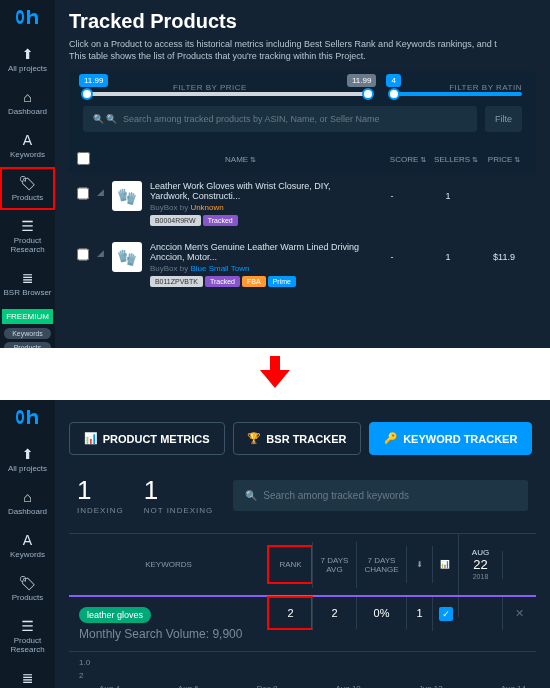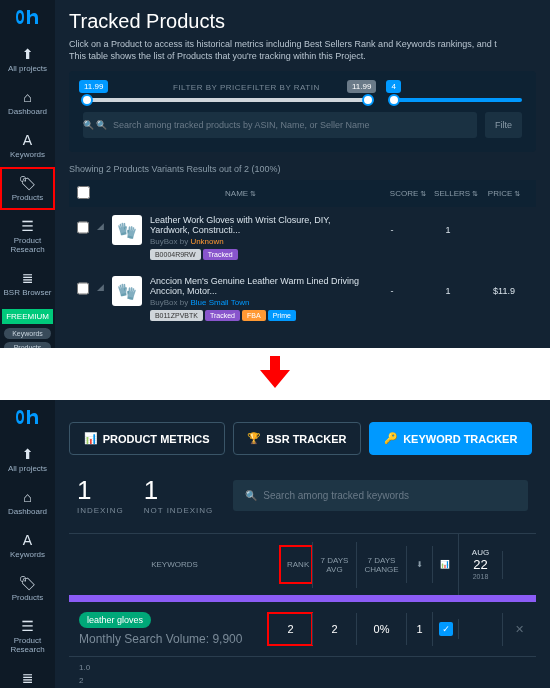--- a/index.html
+++ b/index.html
@@ -7,31 +7,31 @@
 .panel{background:#132333;color:#8a9ba8;position:relative}
 .sidebar{width:55px;background:#0e1a26;float:left;text-align:center}
 .sidebar-item{padding:8px 2px;font-size:8px;color:#9bb0c4;cursor:pointer}
 .sidebar-item.highlighted{outline:2px solid #ff0000;outline-offset:-2px}
 .sidebar-icon{font-size:14px;display:block;margin-bottom:2px;color:#dce6ef}
 .logo{padding:8px 0}
 .logo-svg{fill:#0099ff}
 .freemium{background:#00c97b;color:#fff;font-size:8px;padding:3px 4px;margin:4px 2px}
 .pill{background:#394b5a;color:#c8d4de;font-size:7px;padding:2px 5px;border-radius:8px;margin:3px 4px;display:block}
 .main{margin-left:55px;padding:10px 14px 14px}
-h1{color:#fff;font-size:20px;font-weight:400;margin-bottom:6px}
+h1{color:#fff;font-size:20px;font-weight:700;margin-bottom:6px}
 .subtitle{font-size:9px;color:#b8c5d0;margin-bottom:2px;white-space:nowrap;overflow:hidden}
 .filter-box{background:#0e2233;border-radius:4px;padding:12px 14px 14px;margin-top:10px}
-.filter-labels{display:flex;justify-content:flex-start;font-size:8px;color:#7a8a98;letter-spacing:.5px;margin-bottom:6px}
+.filter-labels{display:flex;justify-content:space-between;font-size:8px;color:#7a8a98;letter-spacing:.5px;margin-bottom:0}
 .slider-row{display:flex;gap:18px;align-items:center;margin-bottom:10px}
 .slider-track{flex:1;height:4px;background:#d0d6db;border-radius:2px;position:relative}
 .slider-track.blue{background:#0099ff}
 .slider-handle{position:absolute;top:-4px;width:12px;height:12px;background:#fff;border-radius:50%;border:2px solid #0099ff}
 .price-badge{background:#0099ff;color:#fff;font-size:8px;padding:2px 5px;border-radius:3px;position:absolute;top:-18px}
 .search-row{display:flex;gap:8px}
-.search-input{flex:1;background:#1a3142;border:none;border-radius:3px;padding:8px 0;color:#6a7a88;font-size:9px}
+.search-input{flex:1;background:#1a3142;border:none;border-radius:3px;padding:8px 10px;color:#6a7a88;font-size:9px}
 .search-input::before{content:"🔍 "}
 .filter-btn{background:#1a3142;color:#8a9ba8;border:none;border-radius:3px;padding:8px 10px;font-size:9px}
 .results-text{font-size:9px;margin:12px 0 6px}
 .table-header{background:#0e2233;display:flex;align-items:center;padding:6px 8px;font-size:8px;color:#8a9ba8}
 .th-check{width:20px}
 .th-name{flex:1;text-align:center}
 .th-score,.th-sellers,.th-price{width:48px;text-align:center}
 .product-row{display:flex;align-items:flex-start;padding:8px;gap:8px}
 .prod-check{width:12px;margin-top:6px}
 .prod-caret{color:#5a6a78;font-size:9px;margin-top:6px}
@@ -56,30 +56,30 @@
 .tab-icon{font-size:11px}
 .stats-row{display:flex;align-items:center;gap:20px;padding:4px 8px 18px}
 .stat{text-align:left}
 .stat-num{color:#fff;font-size:26px;font-weight:300}
 .stat-label{font-size:8px;color:#7a8a98;letter-spacing:1px}
 .kw-search{flex:1;background:#1e3545;border-radius:3px;padding:10px 12px;color:#6a7a88;font-size:10px}
 .kw-table{border-top:1px solid #2a3d4e}
 .kw-head{display:flex;align-items:center;font-size:8px;color:#8a9ba8}
 .kw-th{padding:14px 6px;text-align:center;border-left:1px solid #2a3d4e}
 .kw-th-kw{flex:1;text-align:center;border-left:none}
-.kw-th-rank{width:32px;outline:2px solid #ff0000;outline-offset:-1px}
+.kw-th-rank{width:44px;outline:2px solid #ff0000;outline-offset:-1px}
 .kw-th-avg{width:44px}
 .kw-th-chg{width:50px}
 .kw-th-sort{width:26px}
 .kw-th-chart{width:26px}
 .kw-th-date{width:44px;color:#d8e2ea}
 .kw-th-date .year{font-size:7px;color:#7a8a98}
 .kw-th-date .day{font-size:13px;color:#fff}
 .kw-th-x{width:34px}
-.kw-row{display:flex;align-items:center;border-top:7px solid #8b5cf6}
+.kw-row{display:flex;align-items:flex-start;border-top:2px solid #8b5cf6}
 .kw-td{padding:10px 6px;text-align:center;font-size:11px;color:#fff;border-left:1px solid #2a3d4e}
 .kw-td-kw{flex:1;text-align:left;border-left:none;padding-left:10px}
 .kw-pill{background:#00a878;color:#fff;font-size:9px;padding:3px 8px;border-radius:10px;display:inline-block}
 .kw-vol{font-size:12px;color:#7a8a98;margin-top:4px}
 .kw-td-rank{width:44px;outline:2px solid #ff0000;outline-offset:-1px}
 .kw-td-check{width:26px}
 .chk-box{width:14px;height:14px;background:#0099ff;border-radius:2px;display:inline-flex;align-items:center;justify-content:center;color:#fff;font-size:9px}
 .chart-area{border-top:1px solid #2a3d4e;padding:6px 10px 2px;font-size:8px;color:#7a8a98}
 .y-tick{margin-bottom:4px}
 .x-ticks{display:flex;justify-content:space-between;padding-left:20px}
@@ -124,21 +124,20 @@
         <div class="slider-track blue" style="flex:1">
           <span class="price-badge" style="left:-4px">4</span>
           <span class="slider-handle" style="left:-2px"></span>
         </div>
       </div>
       <div class="search-row">
         <div class="search-input">🔍 &nbsp;<span>Search among tracked products by ASIN, Name, or Seller Name</span></div>
         <button class="filter-btn">Filte</button>
       </div>
     </div>
-    <div class="results-text">Showing 2 Products Variants Results out of 2 (100%)</div>
     <div class="table-header">
       <span class="th-check"><input type="checkbox" style=""></span>
       <span class="th-name sort-icon">NAME</span>
       <span class="th-score sort-icon">SCORE</span>
       <span class="th-sellers sort-icon">SELLERS</span>
       <span class="th-price sort-icon">PRICE</span>
     </div>
     <div id="product-rows">
         <div class="product-row">
     <input type="checkbox" class="prod-check" style="">

